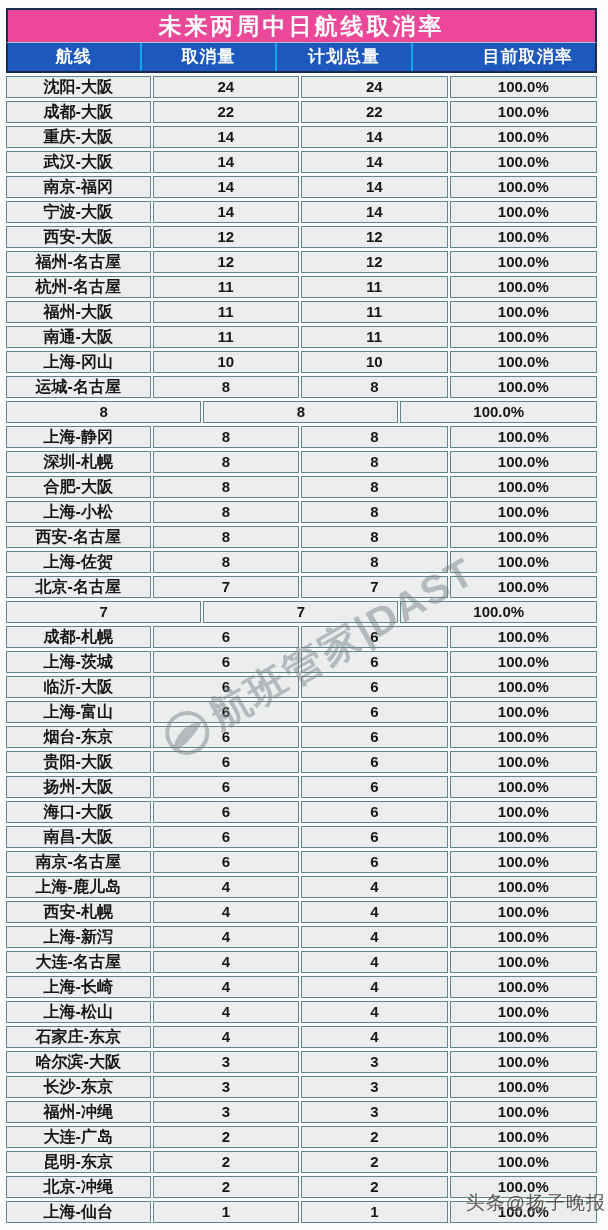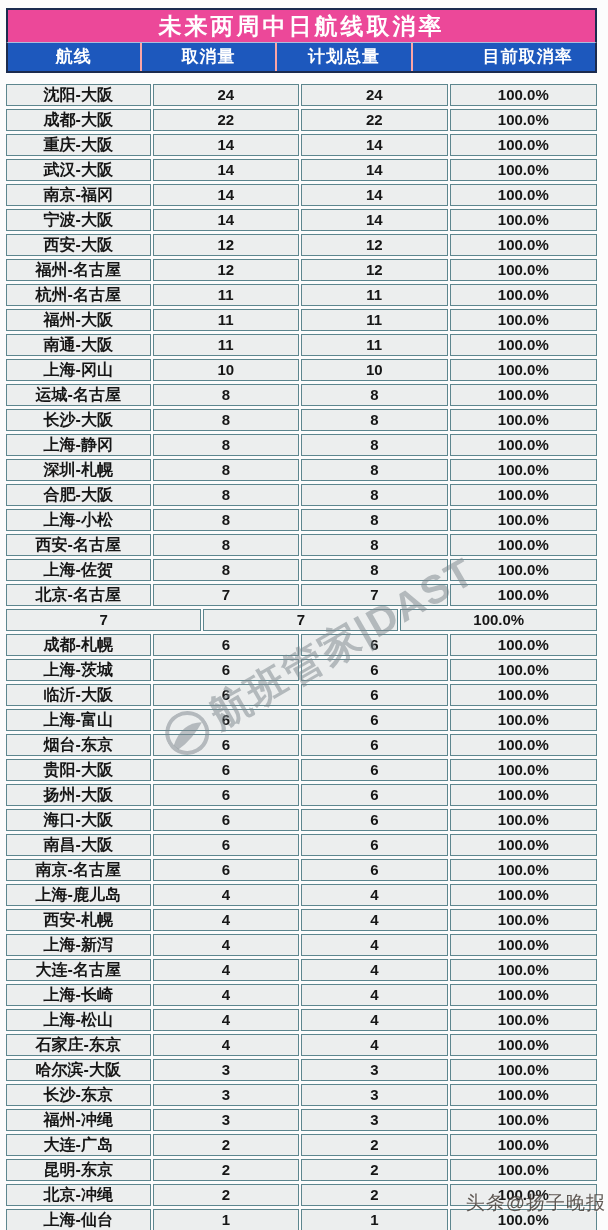--- a/index.html
+++ b/index.html
@@ -37,25 +37,25 @@
     border-top:1px solid #a9bedd;
   }
   .hcell{
     box-sizing:border-box;
     color:#ffffff;
     font-weight:bold;
     font-size:17px;
     letter-spacing:1px;
     text-align:center;
     line-height:28px;
-    border-right:2px solid #fca5a5;
+    border-right:2px solid #0ea5e9;
     overflow:hidden;
   }
   .hcell:last-child{border-right:none;padding-left:48px;}
-  .rows{margin-top:11px;}
+  .rows{margin-top:3px;}
   .row{
     display:flex;
     gap:2px;
     height:22px;
     margin-bottom:3px;
   }
   .cell{
     box-sizing:border-box;
     border:1px solid #5d868e;
     background:#eceeee;
@@ -187,21 +187,20 @@
           <div class="cell c2">10</div>
           <div class="cell c3">100.0%</div>
         </div>
         <div class="row">
           <div class="cell c0">运城-名古屋</div>
           <div class="cell c1">8</div>
           <div class="cell c2">8</div>
           <div class="cell c3">100.0%</div>
         </div>
         <div class="row">
-          <div class="cell c0">长沙-大阪</div>
           <div class="cell c1">8</div>
           <div class="cell c2">8</div>
           <div class="cell c3">100.0%</div>
         </div>
         <div class="row">
           <div class="cell c0">上海-静冈</div>
           <div class="cell c1">8</div>
           <div class="cell c2">8</div>
           <div class="cell c3">100.0%</div>
         </div>

